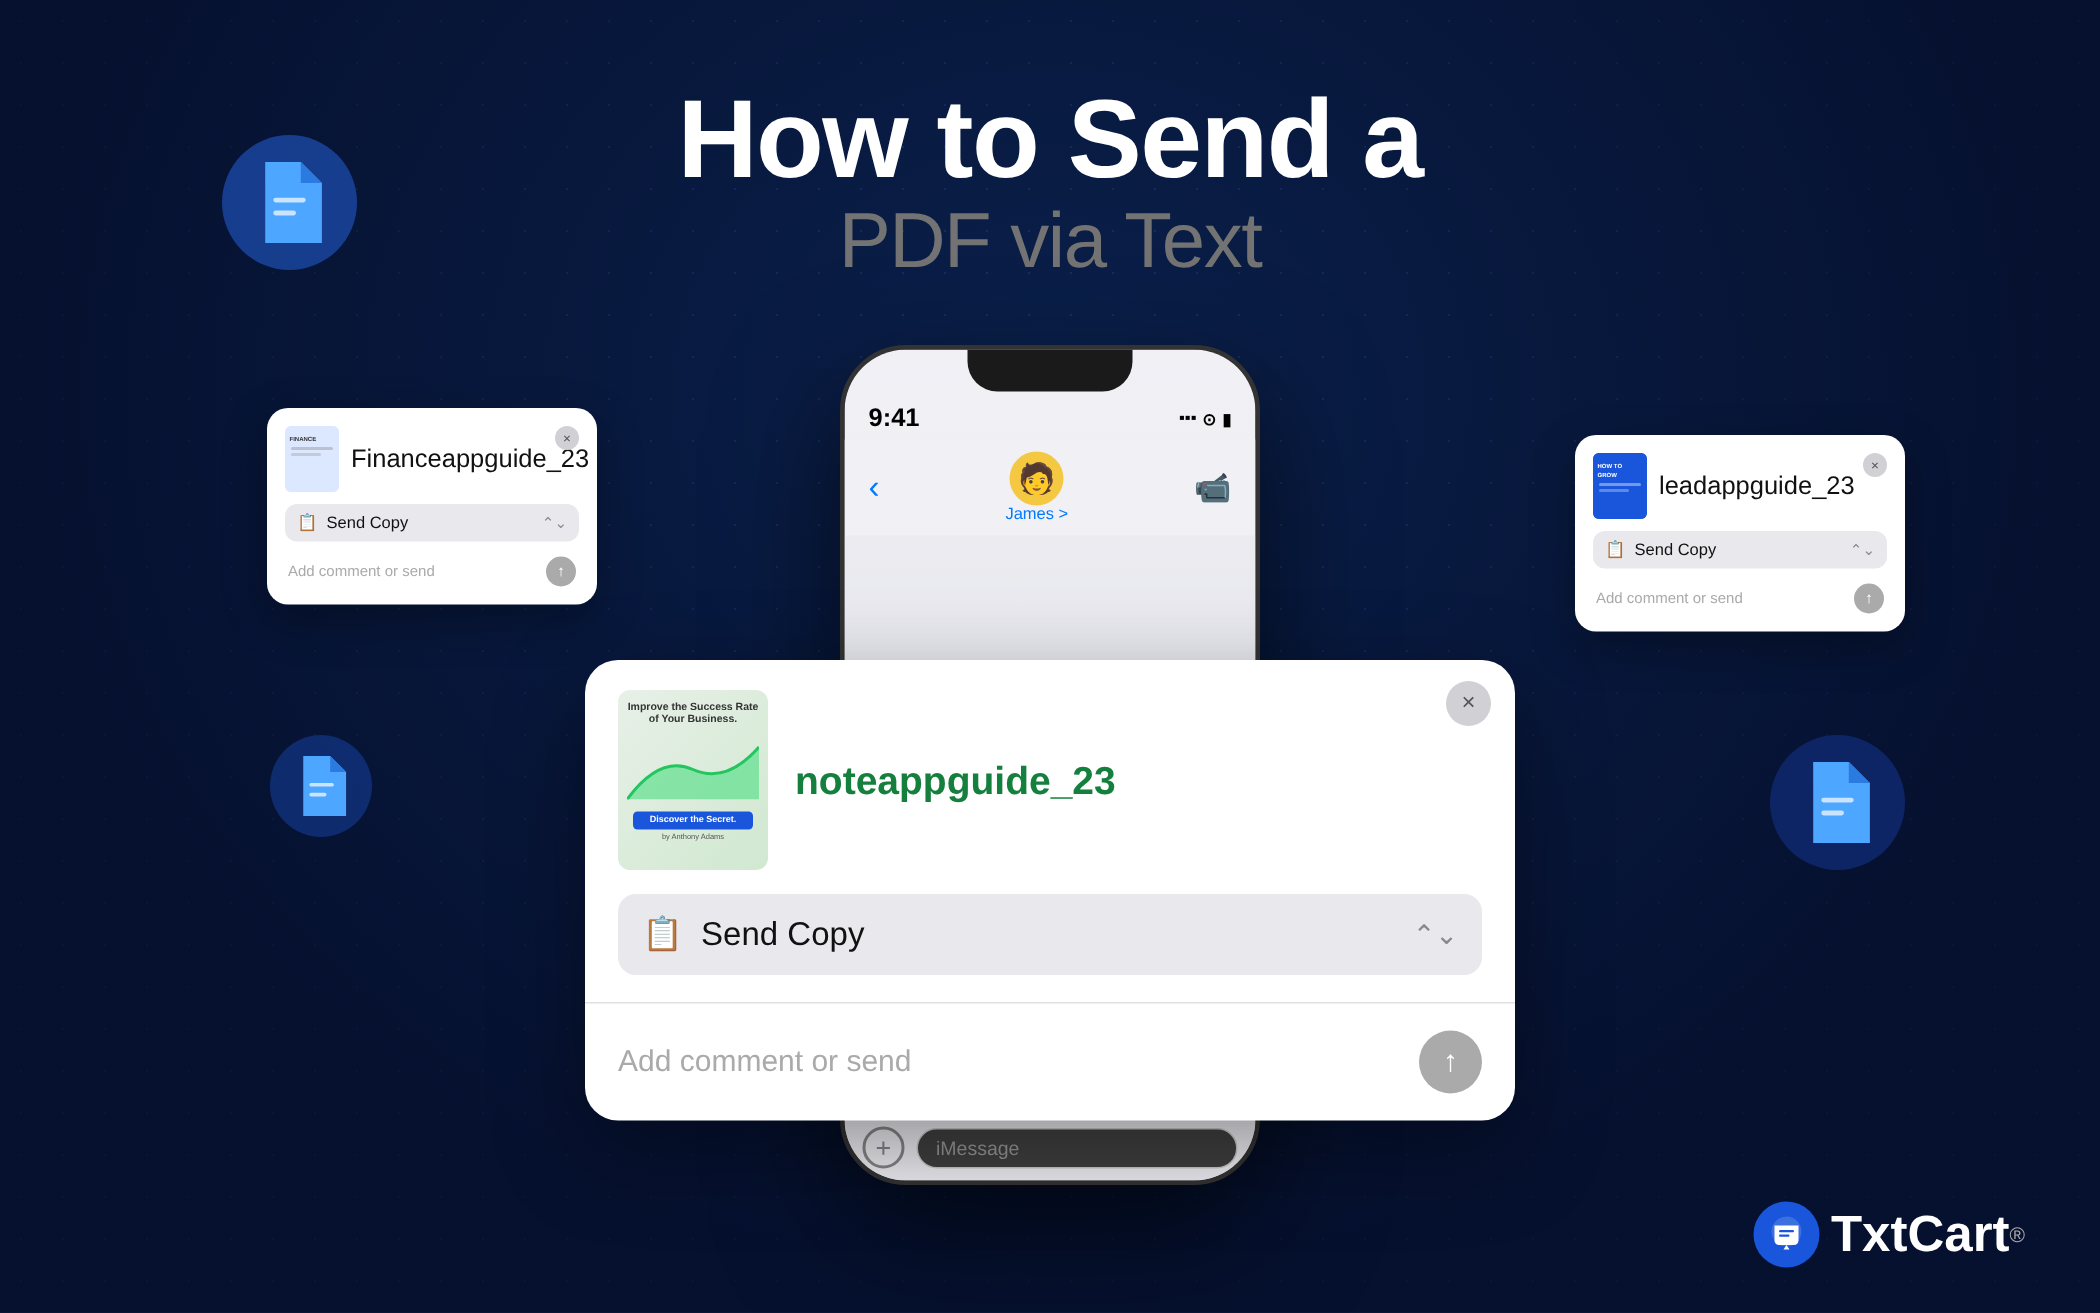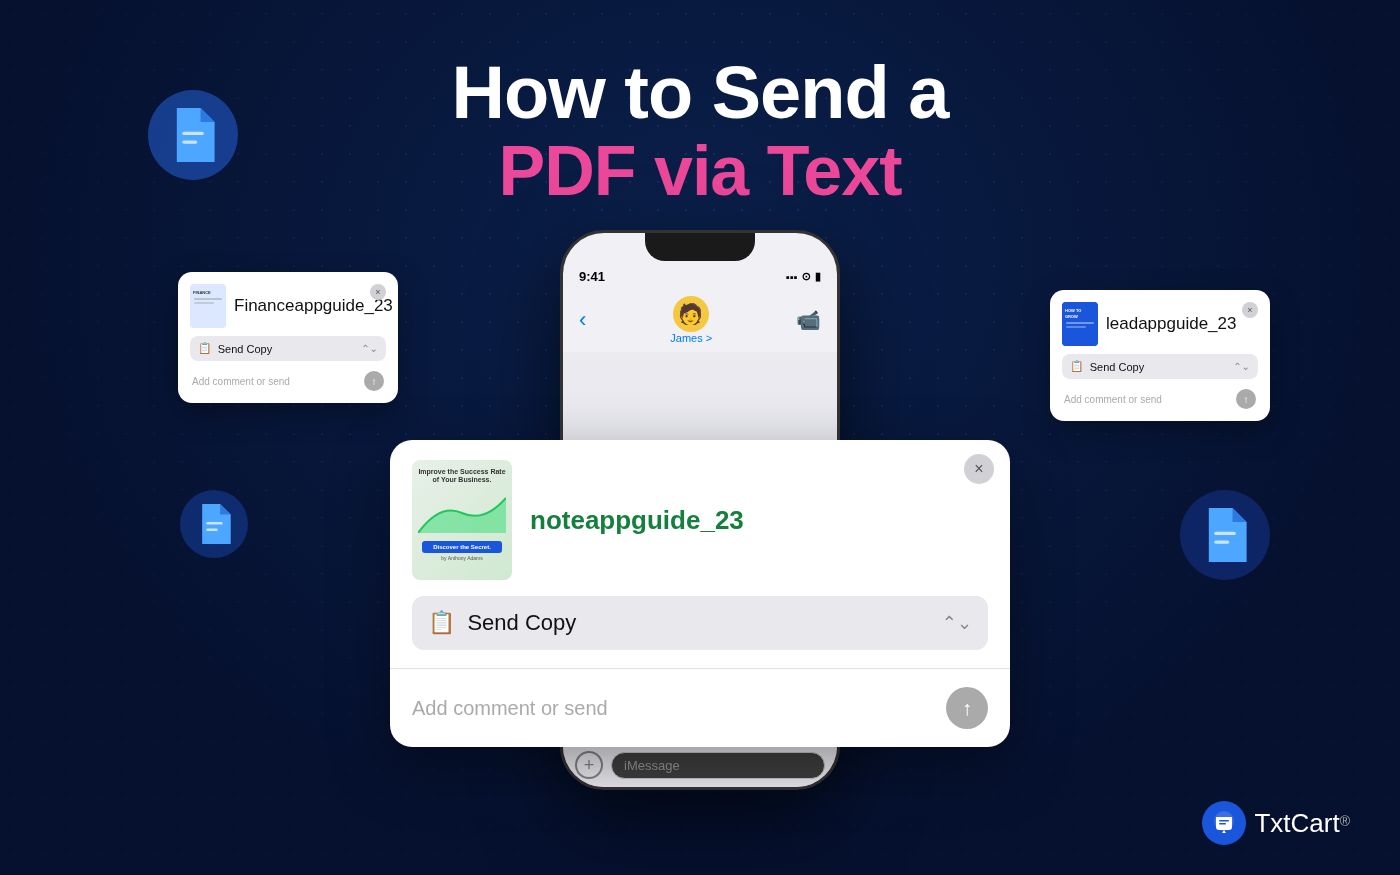--- a/index.html
+++ b/index.html
@@ -45,23 +45,23 @@
     }
 
     .headline-line1 {
       font-size: 74px;
       font-weight: 800;
       color: #ffffff;
       letter-spacing: -1px;
     }
 
     .headline-line2 {
-      font-size: 70px;
-      font-weight: 700;
-      color: #ec4899;
+      font-size: 52px;
+      font-weight: 400;
+      color: #737373;
       letter-spacing: -1px;
     }
 
     
     .doc-icon {
       position: absolute;
       border-radius: 50%;
       display: flex;
       align-items: center;
       justify-content: center;
@@ -133,21 +133,21 @@
     .phone-status-bar {
       display: flex;
       justify-content: space-between;
       align-items: center;
       padding: 8px 16px 4px;
       font-size: 12px;
       font-weight: 600;
       color: #000;
     }
 
-    .status-time { font-size: 13px; font-weight: 700; }
+    .status-time { font-size: 17px; font-weight: 700; }
 
     .status-icons {
       display: flex;
       gap: 4px;
       align-items: center;
       font-size: 11px;
     }
 
     .phone-header {
       display: flex;
@@ -658,17 +658,17 @@
     <div class="txtcart-icon">
       <svg width="28" height="28" viewBox="0 0 28 28" fill="none">
         <circle cx="14" cy="12" r="10" fill="white" opacity="0.15"></circle>
         <path d="M6 8h16v10a3 3 0 01-3 3H9a3 3 0 01-3-3V8z" fill="white"></path>
         <rect x="9" y="11" width="10" height="1.5" rx="0.75" fill="#1a56db"></rect>
         <rect x="9" y="14" width="7" height="1.5" rx="0.75" fill="#1a56db"></rect>
         <path d="M14 21l-2 3h4l-2-3z" fill="white"></path>
       </svg>
     </div>
     <div>
-      <span style="font-size:26px;font-weight:400;color:white;">TxtCart</span><span style="font-size:14px;color:#aaa;vertical-align:super;">®</span>
+      <span style="font-size:34px;font-weight:700;color:white;">TxtCart</span><span style="font-size:14px;color:#aaa;vertical-align:super;">®</span>
     </div>
   </div>
 
 </div>
 
 </body></html>

